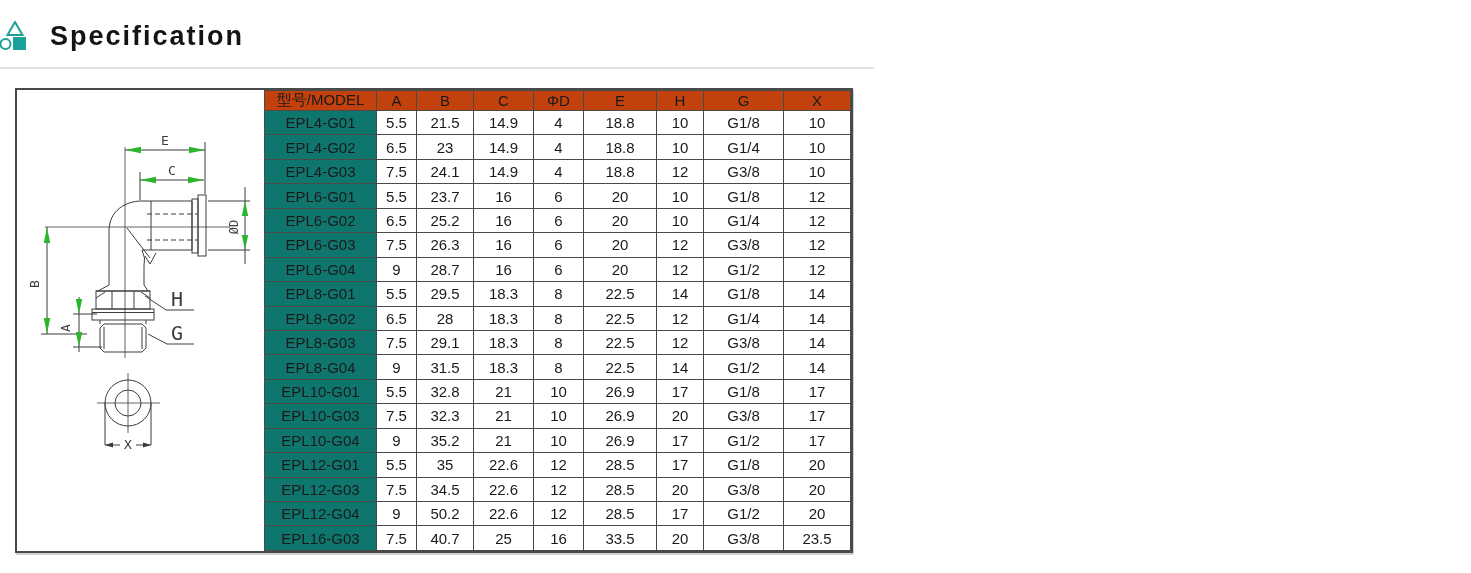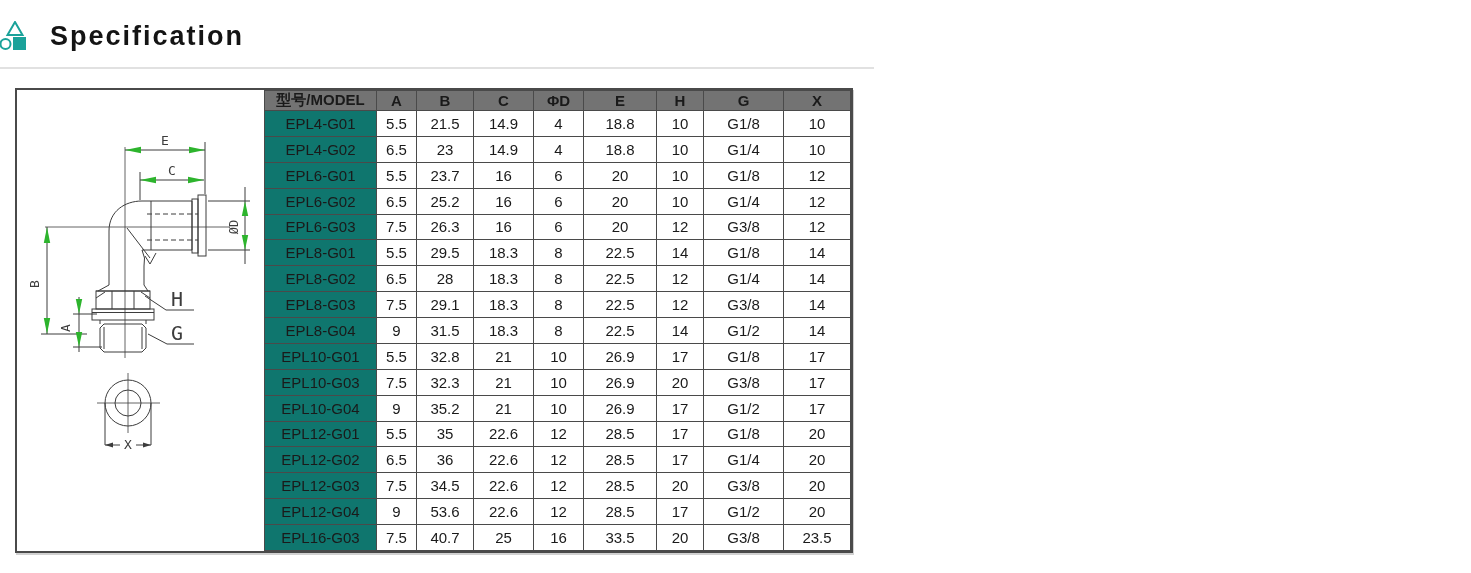--- a/index.html
+++ b/index.html
@@ -14,21 +14,21 @@
 
   
   .panel{position:absolute;left:15px;top:88px;display:flex;border:2px solid #4a4a4a;
          box-shadow:1px 2px 0 rgba(0,0,0,.18);background:#fff;}
   .drawing{width:247px;height:461px;background:#fff;flex:0 0 auto;}
 
   
   table{border-collapse:collapse;table-layout:fixed;width:586px;height:461px;}
   th,td{border:1px solid #4a4a4a;text-align:center;vertical-align:middle;
         font-size:15px;padding:0;white-space:nowrap;overflow:hidden;}
-  th{background:#737373;font-weight:700;color:#1a1a1a;}
+  th{background:#c2410c;font-weight:400;color:#1a1a1a;}
   td{background:#fff;color:#1a1a1a;}
   td.model{background:#0f766e;}
 
   
   .drawing svg text{font-family:"DejaVu Sans Mono","Liberation Mono",monospace;fill:#3c3c3c;}
 </style>
 </head>
 <body>
 
 <div class="page">
@@ -201,20 +201,31 @@
             <td>6.5</td>
             <td>23</td>
             <td>14.9</td>
             <td>4</td>
             <td>18.8</td>
             <td>10</td>
             <td>G1/4</td>
             <td>10</td>
           </tr>
           <tr>
+            <td class="model">EPL4-G03</td>
+            <td>7.5</td>
+            <td>24.1</td>
+            <td>14.9</td>
+            <td>4</td>
+            <td>18.8</td>
+            <td>12</td>
+            <td>G3/8</td>
+            <td>10</td>
+          </tr>
+          <tr>
             <td class="model">EPL6-G01</td>
             <td>5.5</td>
             <td>23.7</td>
             <td>16</td>
             <td>6</td>
             <td>20</td>
             <td>10</td>
             <td>G1/8</td>
             <td>12</td>
           </tr>
@@ -231,20 +242,31 @@
           </tr>
           <tr>
             <td class="model">EPL6-G03</td>
             <td>7.5</td>
             <td>26.3</td>
             <td>16</td>
             <td>6</td>
             <td>20</td>
             <td>12</td>
             <td>G3/8</td>
+            <td>12</td>
+          </tr>
+          <tr>
+            <td class="model">EPL6-G04</td>
+            <td>9</td>
+            <td>28.7</td>
+            <td>16</td>
+            <td>6</td>
+            <td>20</td>
+            <td>12</td>
+            <td>G1/2</td>
             <td>12</td>
           </tr>
           <tr>
             <td class="model">EPL8-G01</td>
             <td>5.5</td>
             <td>29.5</td>
             <td>18.3</td>
             <td>8</td>
             <td>22.5</td>
             <td>14</td>
@@ -322,45 +344,34 @@
             <td>5.5</td>
             <td>35</td>
             <td>22.6</td>
             <td>12</td>
             <td>28.5</td>
             <td>17</td>
             <td>G1/8</td>
             <td>20</td>
           </tr>
           <tr>
-            <td class="model">EPL12-G02</td>
-            <td>6.5</td>
-            <td>36</td>
-            <td>22.6</td>
-            <td>12</td>
-            <td>28.5</td>
-            <td>17</td>
-            <td>G1/4</td>
-            <td>20</td>
-          </tr>
-          <tr>
             <td class="model">EPL12-G03</td>
             <td>7.5</td>
             <td>34.5</td>
             <td>22.6</td>
             <td>12</td>
             <td>28.5</td>
             <td>20</td>
             <td>G3/8</td>
             <td>20</td>
           </tr>
           <tr>
             <td class="model">EPL12-G04</td>
             <td>9</td>
-            <td>53.6</td>
+            <td>50.2</td>
             <td>22.6</td>
             <td>12</td>
             <td>28.5</td>
             <td>17</td>
             <td>G1/2</td>
             <td>20</td>
           </tr>
           <tr>
             <td class="model">EPL16-G03</td>
             <td>7.5</td>

